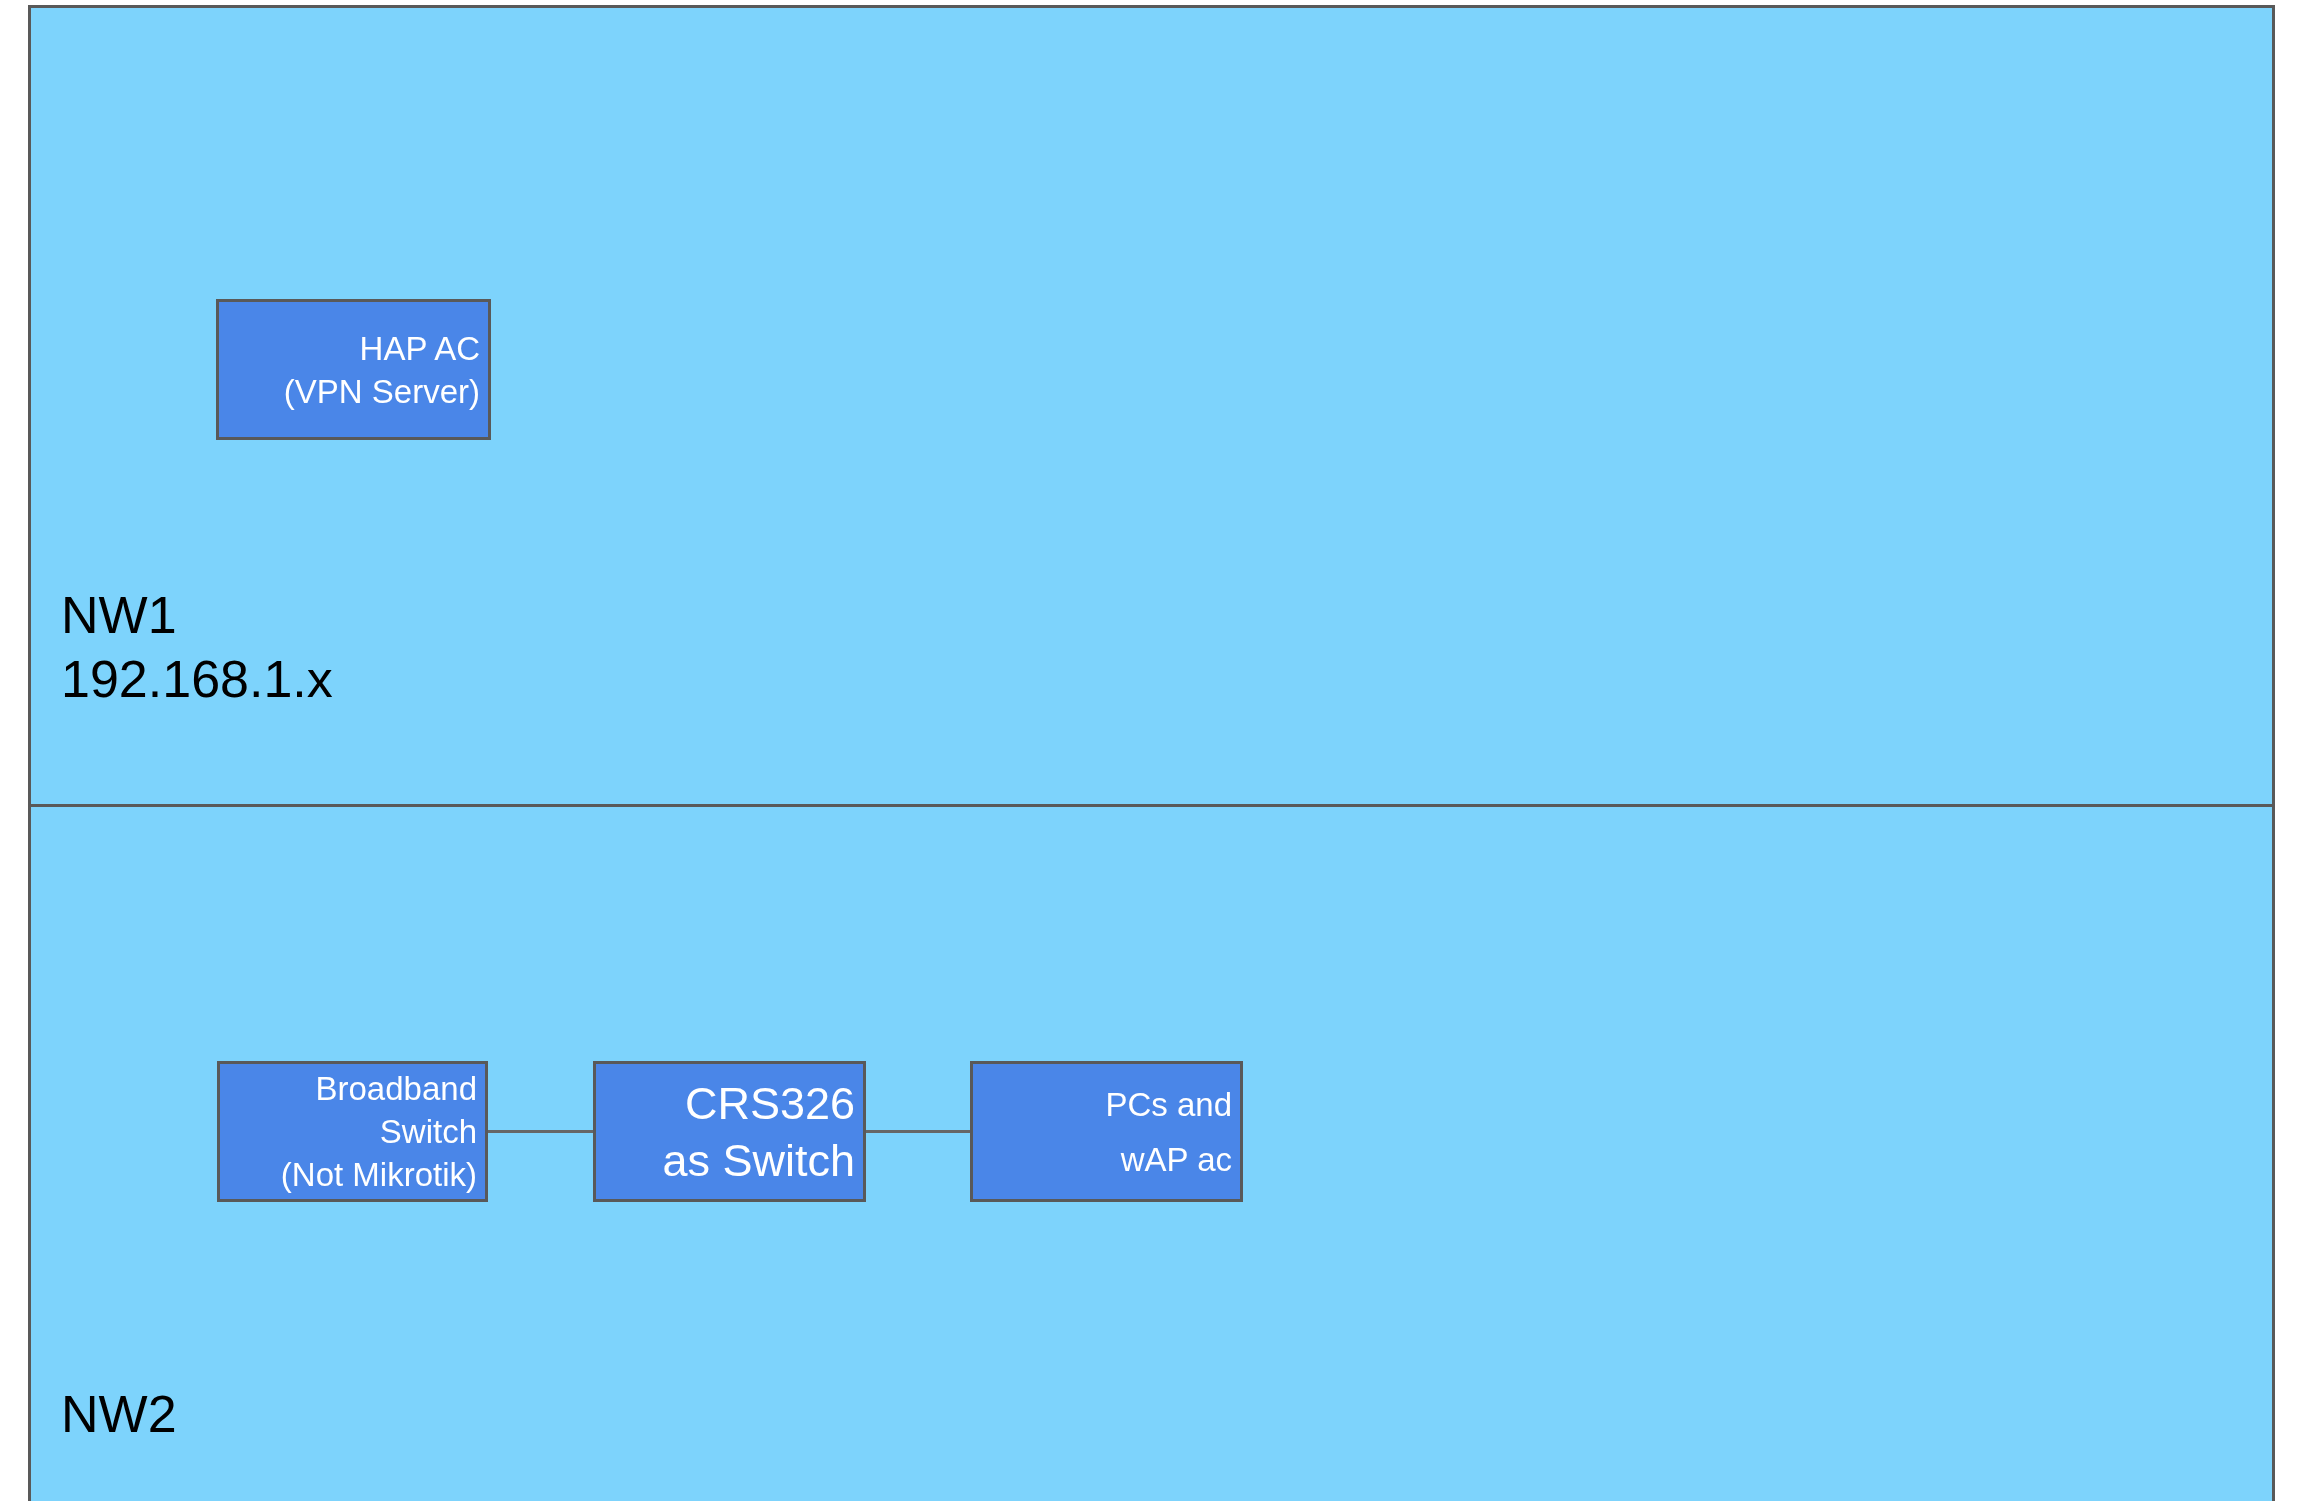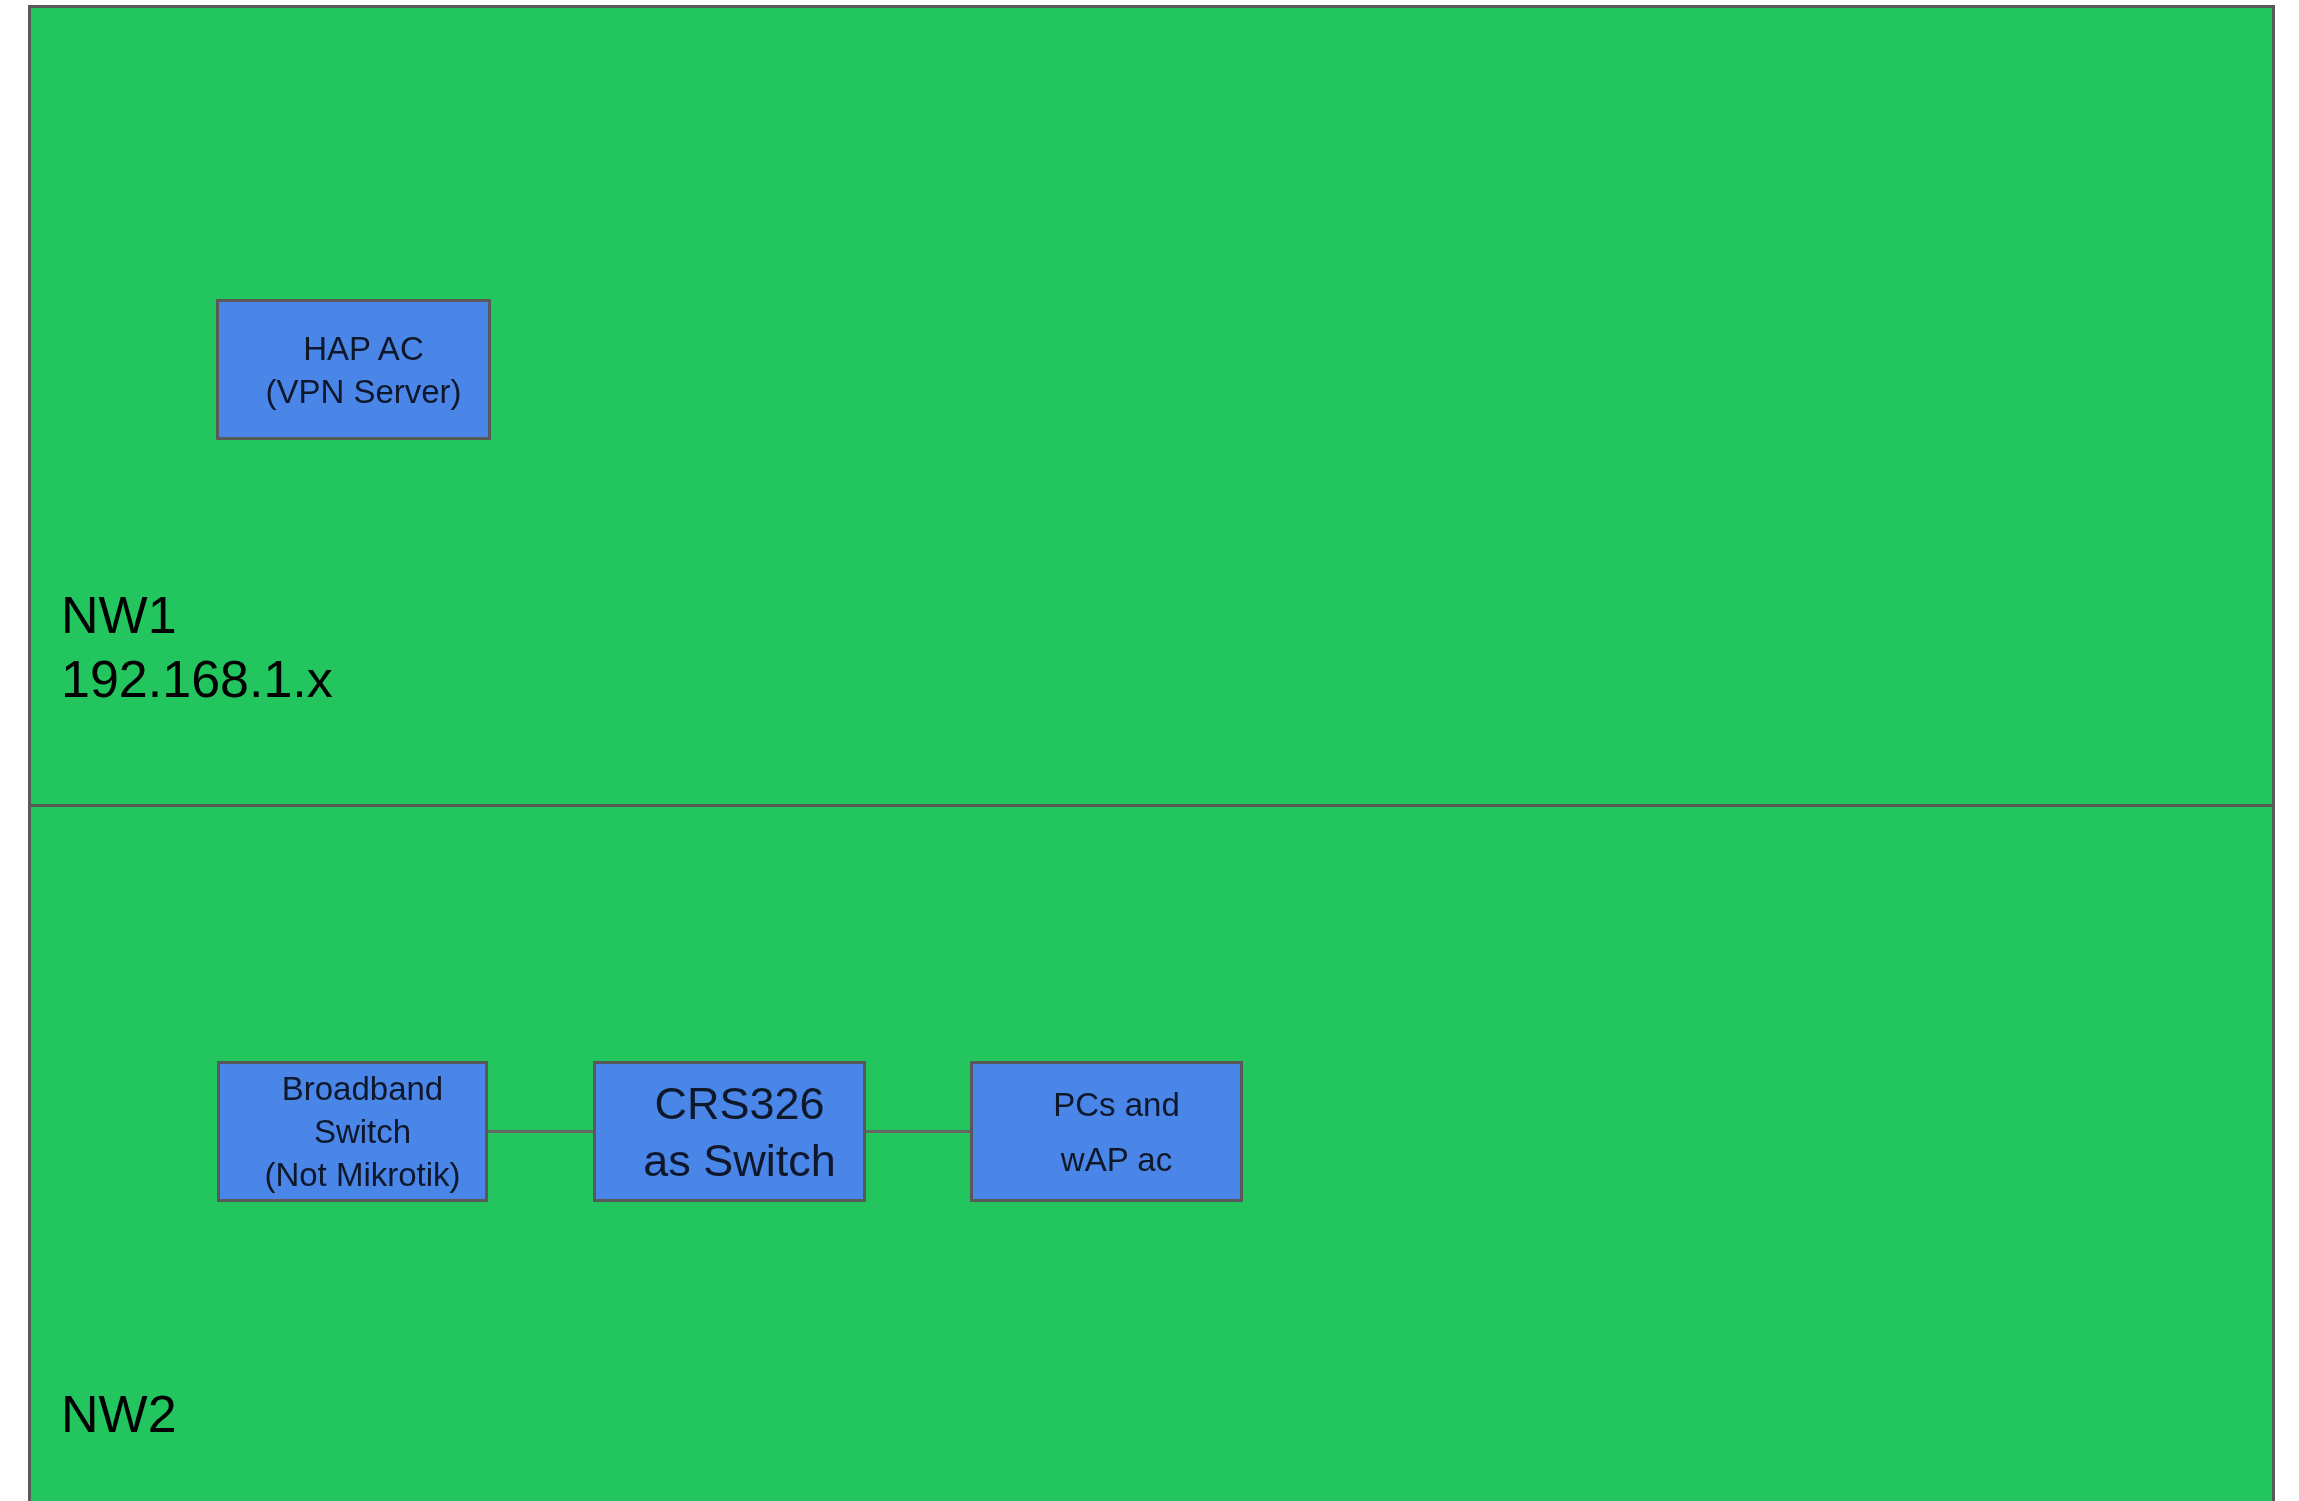--- a/index.html
+++ b/index.html
@@ -8,21 +8,21 @@
     width:2299px;height:1501px;
     background:#ffffff;
     font-family:"Liberation Sans", sans-serif;
     color:#000000;
     overflow:hidden;
   }
   .network{
     position:absolute;
     left:28px;
     width:2247px;height:812px;
-    background:#22c55e;
+    background:#7dd3fc;
     border:3px solid #595959;
     box-sizing:border-box;
   }
   #nw1{top:5px;}
   #nw2{top:804px;}
   .network-label{
     position:absolute;
     left:30px;top:575px;
     font-size:52px;
     line-height:64px;
@@ -30,26 +30,26 @@
     white-space:nowrap;
   }
   .node{
     position:absolute;
     background:#4a86e8;
     border:3px solid #595959;
     box-sizing:border-box;
     display:flex;
     flex-direction:column;
     justify-content:center;
-    align-items:center;
+    align-items:flex-end;
     padding-left:28px;
     padding-right:8px;
     font-size:33px;
     line-height:43px;
-    color:#0f172a;
+    color:#ffffff;
   }
   .node .line{white-space:nowrap;}
   
   #node-hap{left:216px;top:299px;width:275px;height:141px;}
   #node-broadband{left:217px;top:1061px;width:271px;height:141px;}
   #node-crs326{left:593px;top:1061px;width:273px;height:141px;font-size:45px;line-height:57px;}
   #node-pcs{left:970px;top:1061px;width:273px;height:141px;gap:12px;}
   .connector{
     position:absolute;
     height:3px;

